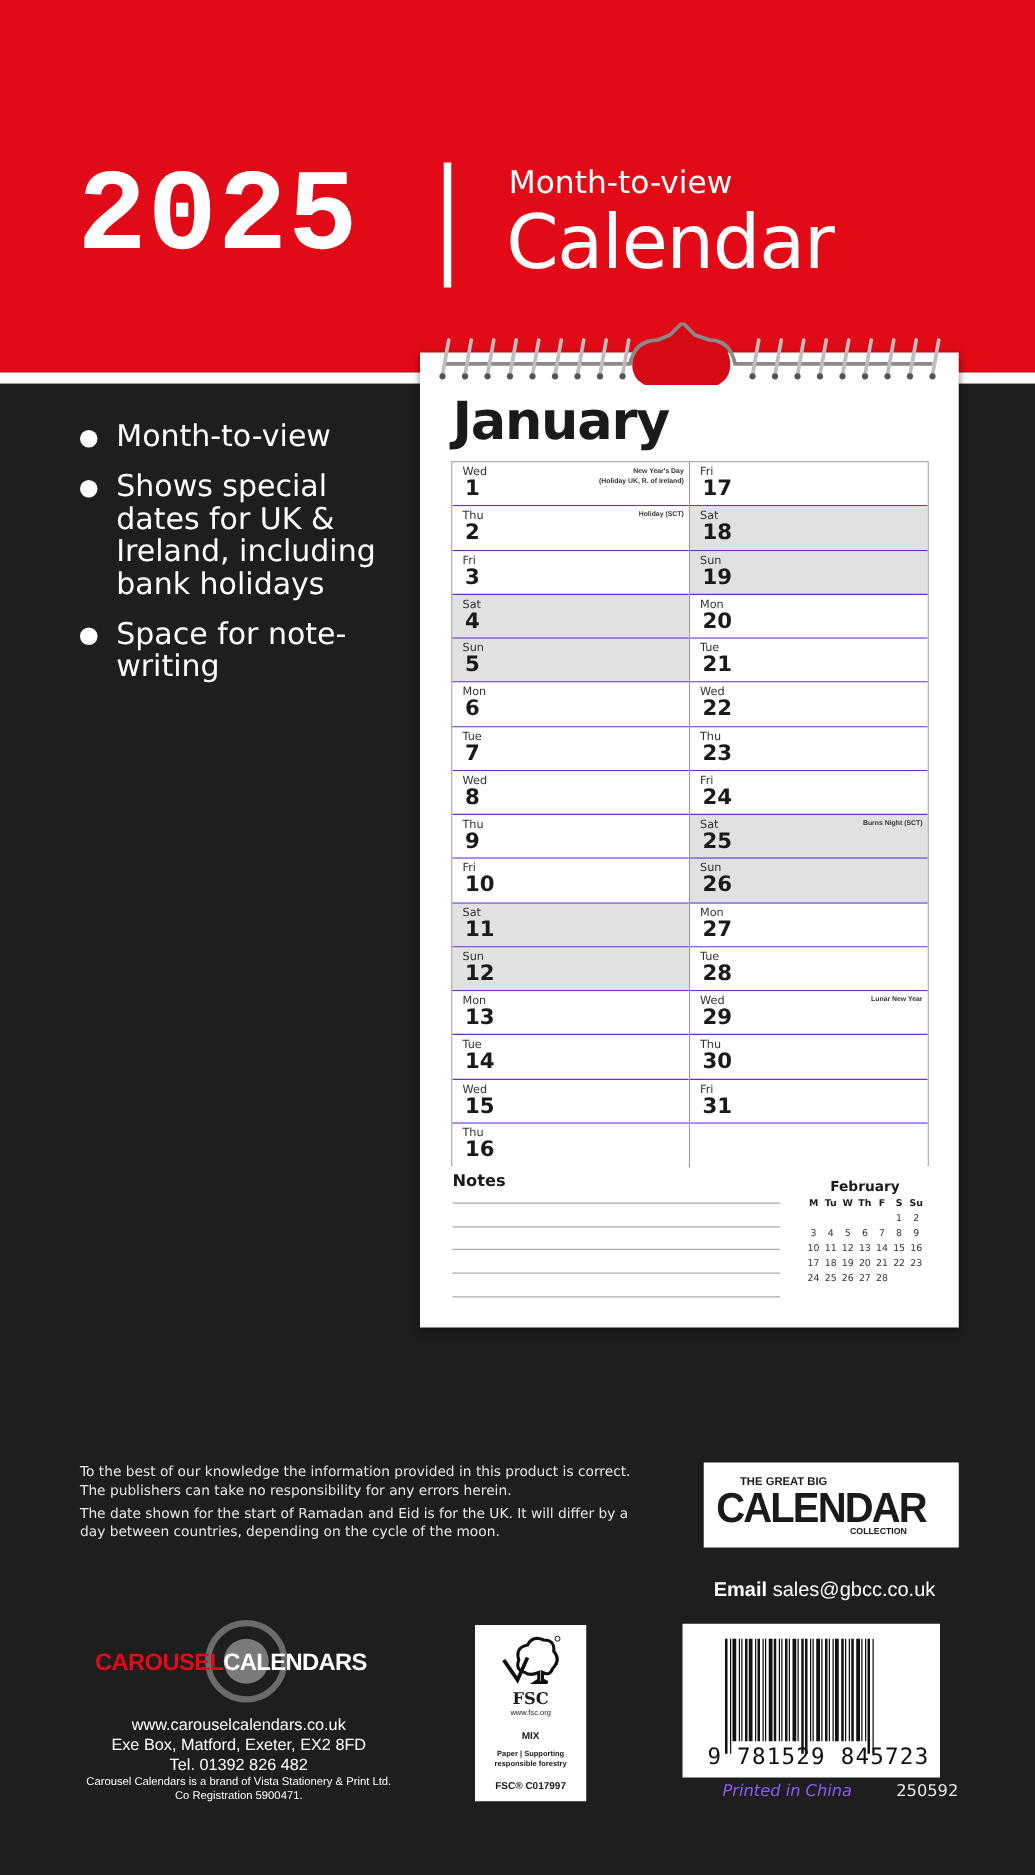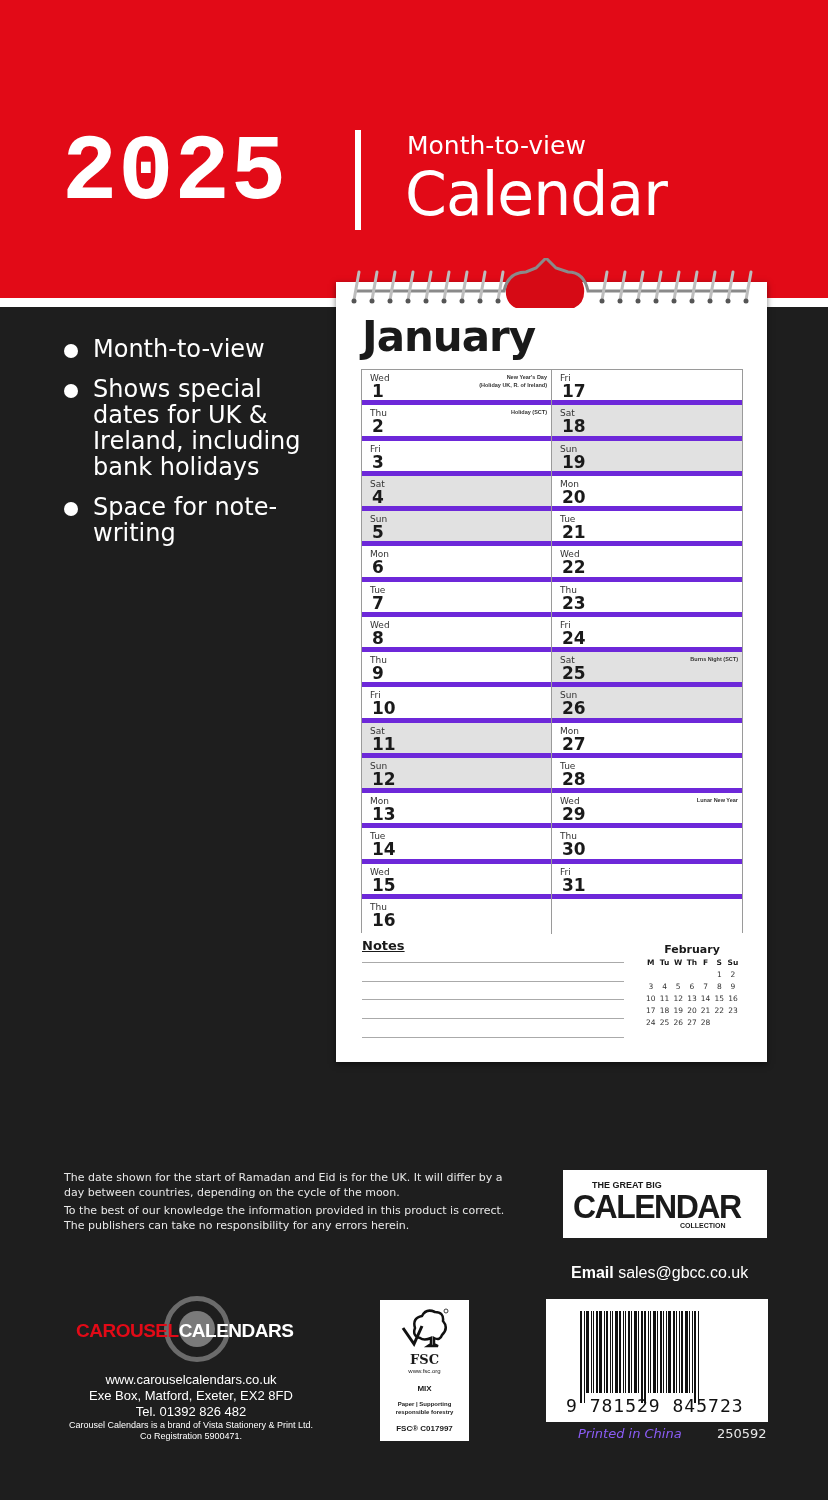--- a/index.html
+++ b/index.html
@@ -20,28 +20,28 @@
   .features li .bullet { position: absolute; left: 2px; top: 8px; width: 14px; height: 14px; border-radius: 50%; background: #fff; }
 
   
   .page { position: absolute; left: 336px; top: 282px; width: 431px; height: 780px; background: #fff; box-shadow: 0 2px 6px rgba(0,0,0,0.5); }
   .spiral { position: absolute; left: 336px; top: 258px; width: 431px; height: 50px; }
   .month-title { position: absolute; left: 362px; top: 316px; font-family: "DejaVu Sans", sans-serif; font-weight: bold; font-size: 42px; color: #1a1a1a; letter-spacing: -1px; line-height: 1; }
 
   .grid { position: absolute; left: 361px; top: 369px; width: 382px; height: 564px; border: 1px solid #9a9a9a; display: grid; grid-template-columns: 190px 190px; }
   .col { display: flex; flex-direction: column; }
   .col.left { border-right: 1px solid #9a9a9a; }
-  .cell { position: relative; height: 35.25px; border-bottom: 5px solid #6d28d9; background: #fff; color: #1a1a1a; }
+  .cell { position: relative; height: 35.25px; border-bottom: 1px solid #6d28d9; background: #fff; color: #1a1a1a; }
   .col .cell:last-child { border-bottom: none; }
   .cell.weekend { background: #e1e1e1; }
   .cell .dow { position: absolute; left: 8px; top: 4px; font-size: 9px; color: #333; line-height: 1; }
   .cell .num { position: absolute; left: 10px; top: 13px; font-size: 17px; font-weight: bold; color: #1a1a1a; line-height: 1; }
   .cell .note { position: absolute; right: 4px; top: 3px; font-family: "Liberation Sans", sans-serif; font-size: 5.5px; font-weight: bold; color: #333; text-align: right; line-height: 1.5; }
 
-  .notes-label { position: absolute; left: 362px; top: 938px; font-size: 13px; font-weight: bold; color: #1a1a1a; text-decoration: underline; }
+  .notes-label { position: absolute; left: 362px; top: 938px; font-size: 13px; font-weight: bold; color: #1a1a1a; }
   .note-line { position: absolute; left: 362px; width: 262px; height: 1px; background: #aaa; }
 
   .mini { position: absolute; left: 644px; top: 943px; width: 96px; color: #1a1a1a; }
   .mini-title { text-align: center; font-size: 11px; font-weight: bold; margin-bottom: 2px; }
   .mini-grid { display: grid; grid-template-columns: repeat(7, 13.7px); font-size: 7.5px; text-align: center; row-gap: 3px; color: #333; }
   .mini-grid .hd { font-weight: bold; color: #1a1a1a; }
 
   .disclaimer { position: absolute; left: 64px; top: 1170px; width: 450px; font-size: 11px; line-height: 15px; color: #e8e8e8; }
   .disclaimer p { margin-bottom: 3px; }
 
@@ -63,21 +63,21 @@
   .address .a2 { font-size: 9px; line-height: 11px; }
 
   .fsc { position: absolute; left: 380px; top: 1300px; width: 89px; height: 141px; background: #fff; border-radius: 0; color: #1a1a1a; text-align: center; font-family: "Liberation Sans", sans-serif; }
   .fsc svg { position: absolute; left: 20px; top: 8px; }
   .fsc .fsc-name { position: absolute; left: 0; width: 100%; top: 52px; font-size: 13px; font-weight: bold; font-family: "DejaVu Serif", serif; }
   .fsc .fsc-url { position: absolute; left: 0; width: 100%; top: 68px; font-size: 6px; }
   .fsc .fsc-mix { position: absolute; left: 0; width: 100%; top: 84px; font-size: 8px; font-weight: bold; }
   .fsc .fsc-desc { position: absolute; left: 0; width: 100%; top: 100px; font-size: 6px; font-weight: bold; line-height: 8px; }
   .fsc .fsc-code { position: absolute; left: 0; width: 100%; top: 124px; font-size: 8px; font-weight: bold; }
 
-  .barcode { position: absolute; left: 546px; top: 1299px; width: 222px; height: 123px; background: #fff; }
+  .barcode { position: absolute; left: 546px; top: 1299px; width: 206px; height: 123px; background: #fff; }
   .bars { position: absolute; left: 34px; top: 12px; width: 160px; height: 90px; display: flex; align-items: flex-start; }
   .bars span { display: block; background: #111; height: 82px; margin-right: 1.5px; }
   .bars span.long { height: 92px; }
   .isbn { position: absolute; left: 20px; top: 96px; font-family: "DejaVu Sans Mono", monospace; font-size: 18px; color: #111; letter-spacing: 1px; }
   .printed { position: absolute; left: 578px; top: 1426px; font-size: 13px; color: #8b5cf6; font-style: italic; }
   .code { position: absolute; left: 717px; top: 1426px; font-size: 13px; color: #e8e8e8; }
 </style>
 </head>
 <body>
 
@@ -333,22 +333,22 @@
       <span>25</span>
       <span>26</span>
       <span>27</span>
       <span>28</span>
       <span></span>
       <span></span>
     </div>
 </div>
 
 <div class="disclaimer">
+  <p>To the best of our knowledge the information provided in this product is correct. The publishers can take no responsibility for any errors herein.</p>
   <p>The date shown for the start of Ramadan and Eid is for the UK. It will differ by a day between countries, depending on the cycle of the moon.</p>
-  <p>To the best of our knowledge the information provided in this product is correct. The publishers can take no responsibility for any errors herein.</p>
 </div>
 
 <div class="gbcc">
   <span class="t1">THE GREAT BIG</span>
   <span class="t2">CALENDAR</span>
   <span class="t3">COLLECTION</span>
 </div>
 <div class="email">
   <b>Email</b>
   <span>sales@gbcc.co.uk</span>

